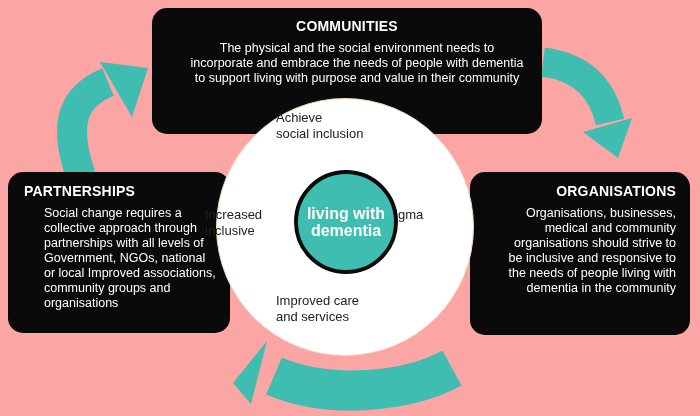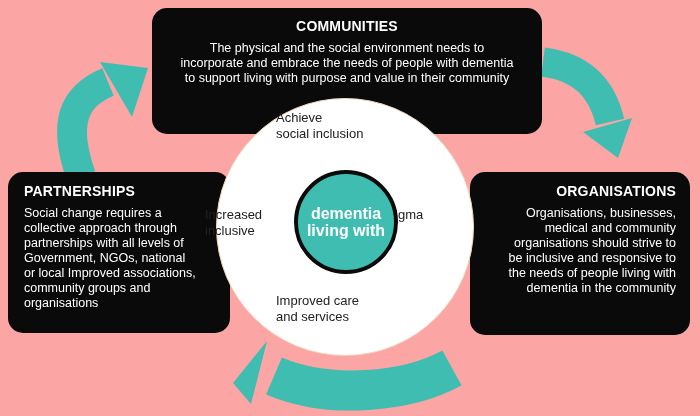--- a/index.html
+++ b/index.html
@@ -13,21 +13,21 @@
   .arrows polygon { fill:var(--accent,#3fbdb1); stroke:none; }
   .arc-left   { stroke-width:30px; }
   .arc-right  { stroke-width:29px; }
   .arc-bottom { stroke-width:40px; }
 
   .box {
     position:absolute; background:var(--box-bg,#0a0a0a); border-radius:15px;
     color:#ffffff; z-index:2; box-sizing:border-box;
   }
   .box-title { font-weight:bold; font-size:14px; letter-spacing:.2px; }
-  .box-body  { font-size:12.5px; line-height:15px; }
+  .box-body  { font-size:12.5px; line-height:15px;padding-left:20px; }
   .box-body div { white-space:nowrap; }
 
   .box-top   { left:152px; top:8px;   width:390px; height:126px; text-align:center; padding-top:10px; }
   .box-top .box-body { margin-top:7px; }
   .box-left  { left:8px;   top:172px; width:222px; height:161px; text-align:left;  padding:11px 14px 0 16px; }
   .box-left .box-body { margin-top:7px; }
   .box-right { left:470px; top:172px; width:220px; height:163px; text-align:right; padding:11px 14px 0 14px; }
   .box-right .box-body { margin-top:7px; }
 
   .big-circle {
@@ -121,18 +121,18 @@
   <div class="outcome outcome-right">
       <div>stigma</div>
     </div>
   <div class="outcome outcome-bottom">
       <div>Improved care</div>
       <div>and services</div>
     </div>
 
   <div class="center-circle">
     <div class="center-text">
+        <div>living with</div>
         <div>dementia</div>
-        <div>living with</div>
       </div>
   </div>
 
 </div>
 
 </body></html>

